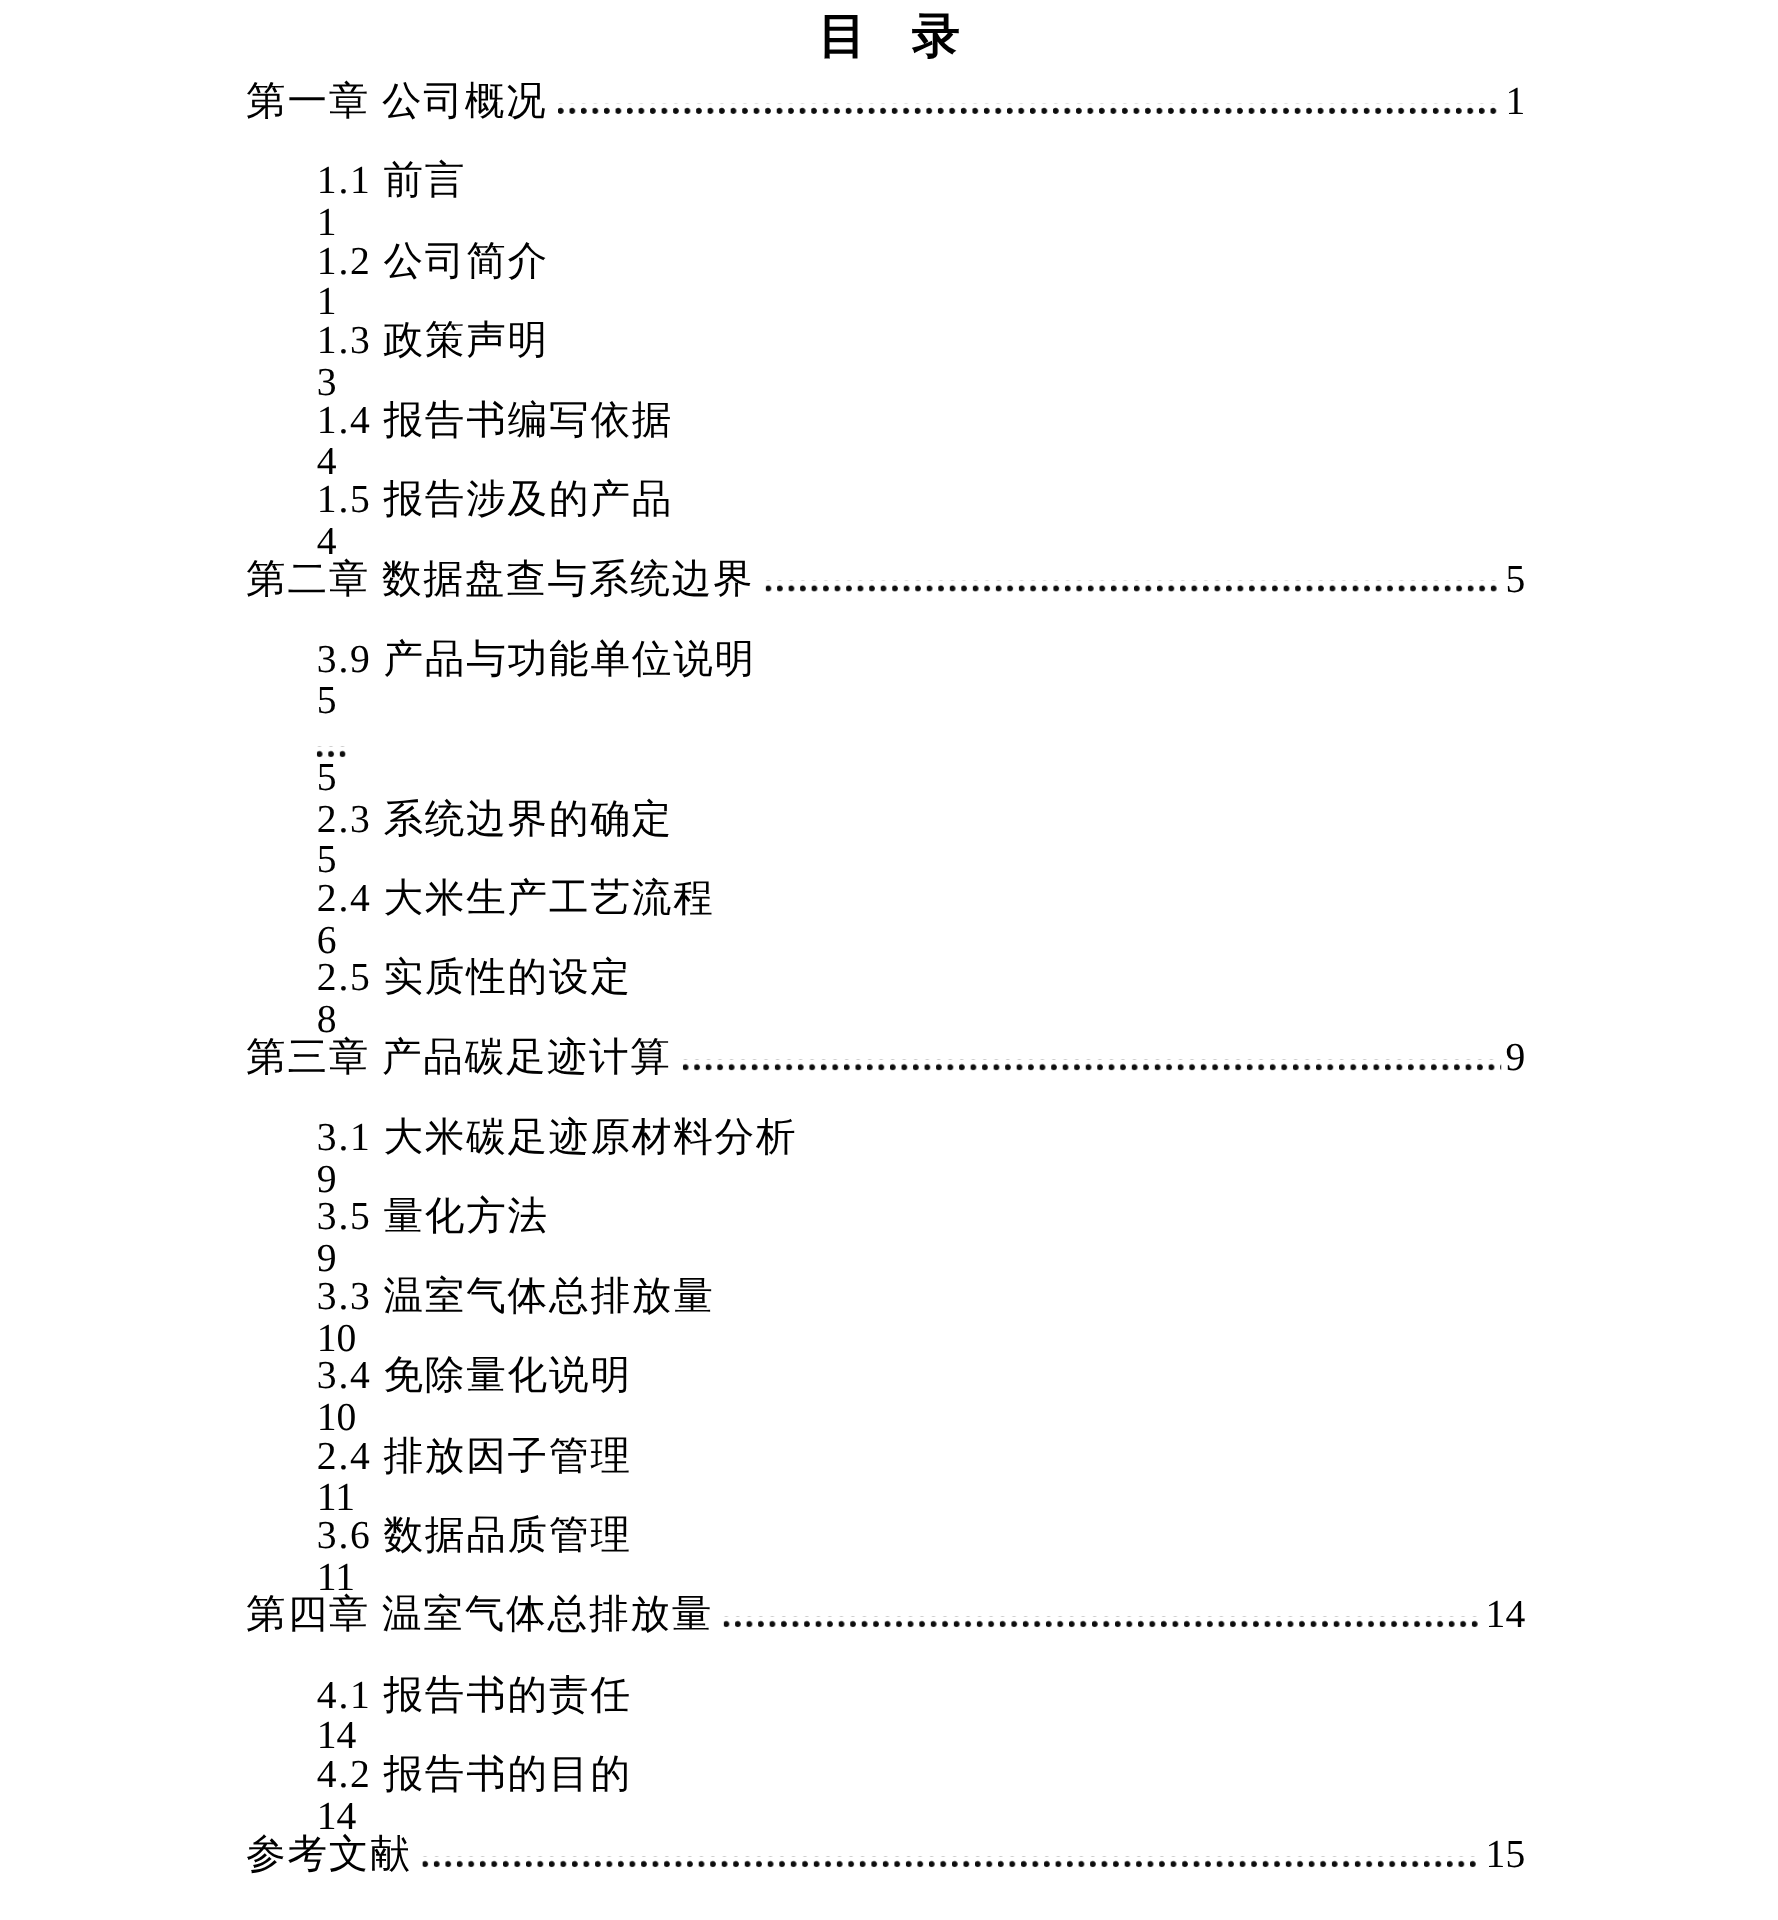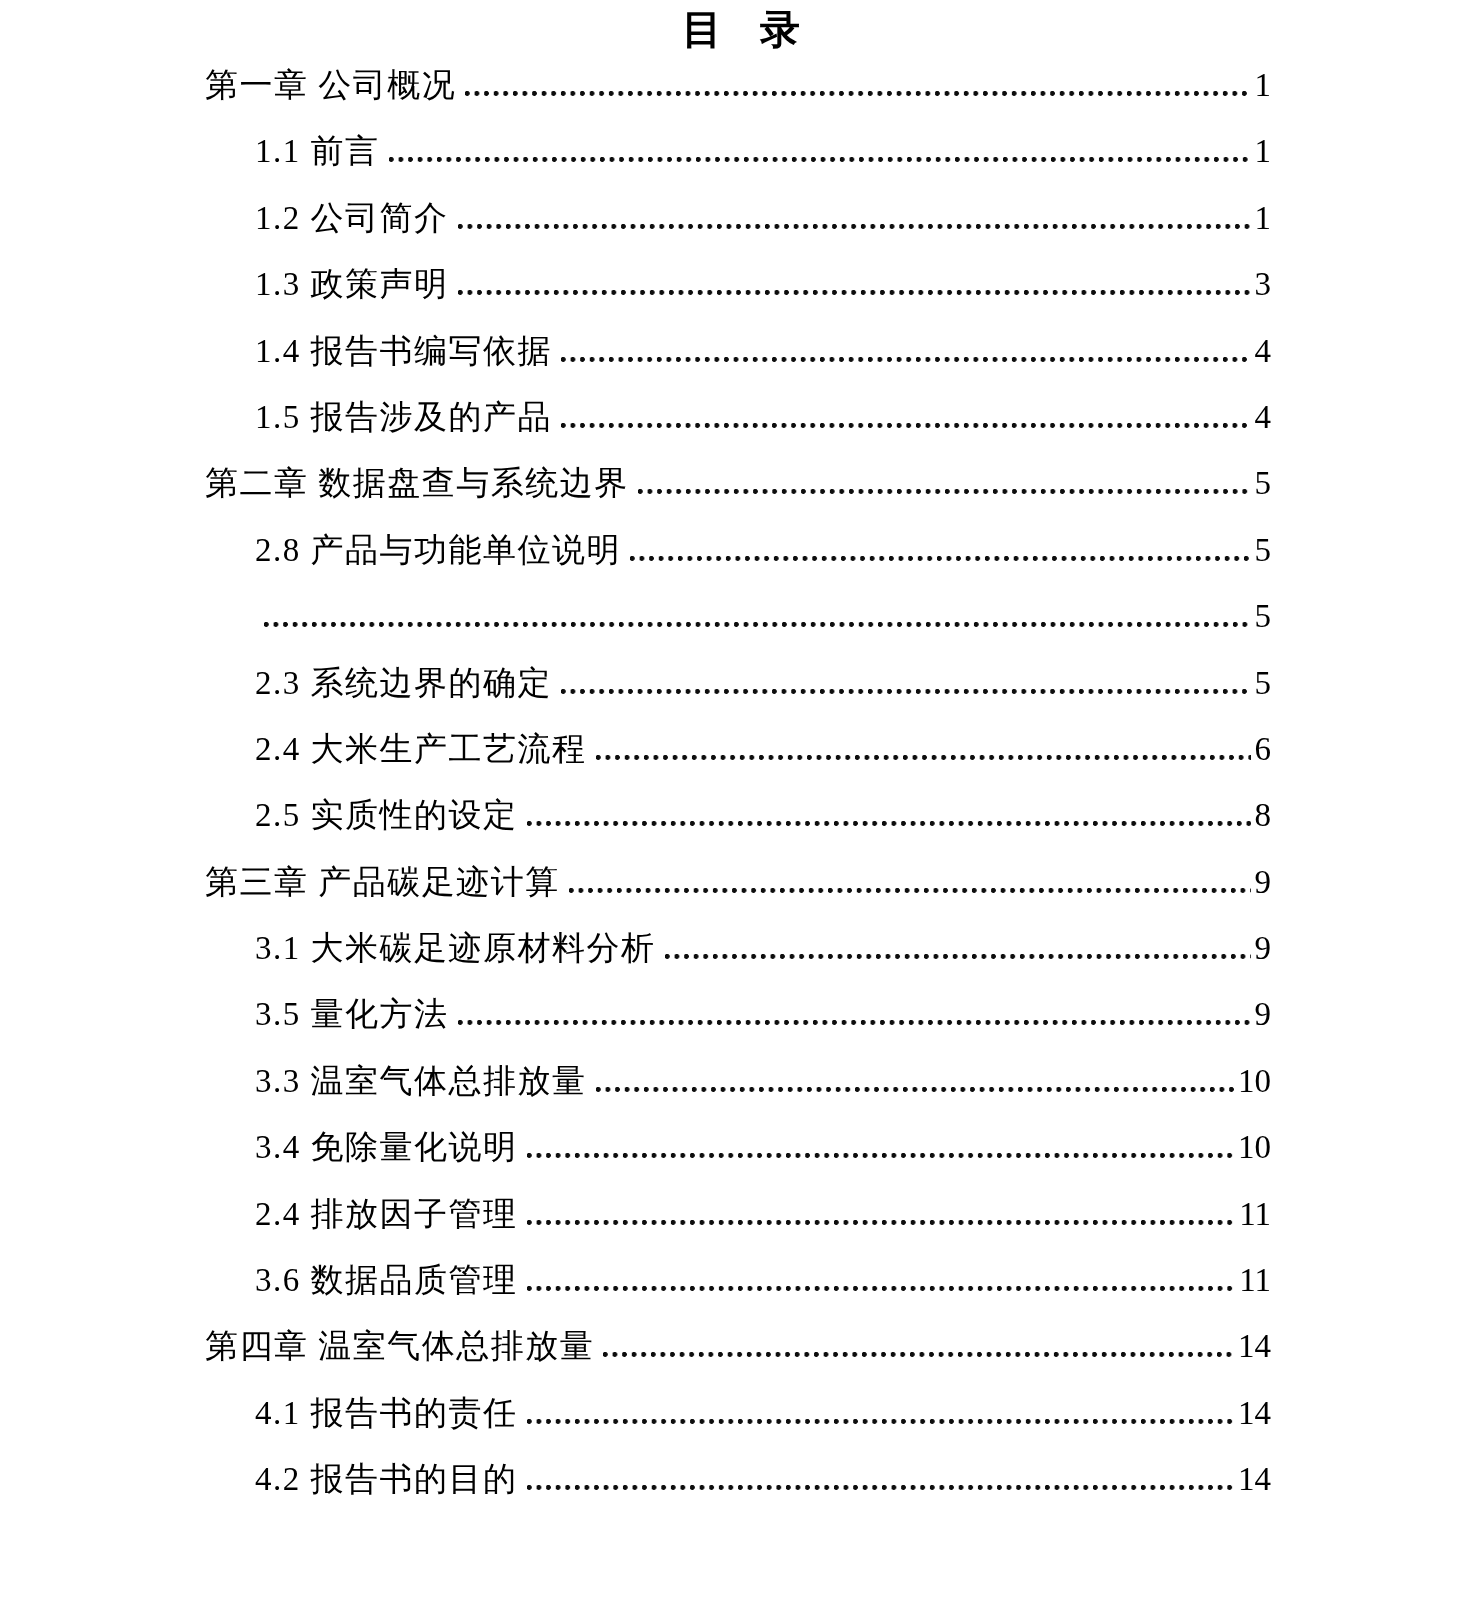--- a/index.html
+++ b/index.html
@@ -34,21 +34,21 @@
     display: flex;
     align-items: baseline;
     height: 66.4px;
     box-sizing: border-box;
     font-size: 33px;
     line-height: 1.05;
     margin-right: 211px;
     cursor: pointer;
   }
   .toc-row.level-1 { margin-left: 205px; }
-  .toc-row.level-2 { margin-left: 255px; }
+  .toc-row.level-2 { margin-left: 255px; flex-direction: column; }
   .toc-row .entry-label {
     white-space: pre;
     letter-spacing: 1.5px;
     flex: 0 0 auto;
   }
   .toc-row .leader {
     flex: 1 1 auto;
     min-width: 24px;
     height: 9px;
     margin: 0 4px 0 9px;
@@ -99,21 +99,21 @@
     <span class="entry-label">1.5 报告涉及的产品</span>
     <span class="leader"></span>
     <span class="entry-page">4</span>
   </div>
       <div class="toc-row level-1">
     <span class="entry-label">第二章 数据盘查与系统边界</span>
     <span class="leader"></span>
     <span class="entry-page">5</span>
   </div>
       <div class="toc-row level-2">
-    <span class="entry-label">2.8 产品与功能单位说明</span>
+    <span class="entry-label">3.9 产品与功能单位说明</span>
     <span class="leader"></span>
     <span class="entry-page">5</span>
   </div>
       <div class="toc-row level-2">
     <span class="leader"></span>
     <span class="entry-page">5</span>
   </div>
       <div class="toc-row level-2">
     <span class="entry-label">2.3 系统边界的确定</span>
     <span class="leader"></span>
@@ -172,14 +172,19 @@
       <div class="toc-row level-2">
     <span class="entry-label">4.1 报告书的责任</span>
     <span class="leader"></span>
     <span class="entry-page">14</span>
   </div>
       <div class="toc-row level-2">
     <span class="entry-label">4.2 报告书的目的</span>
     <span class="leader"></span>
     <span class="entry-page">14</span>
   </div>
+      <div class="toc-row level-1">
+    <span class="entry-label">参考文献</span>
+    <span class="leader"></span>
+    <span class="entry-page">15</span>
+  </div>
     </nav>
 </div>
 
 </body></html>

